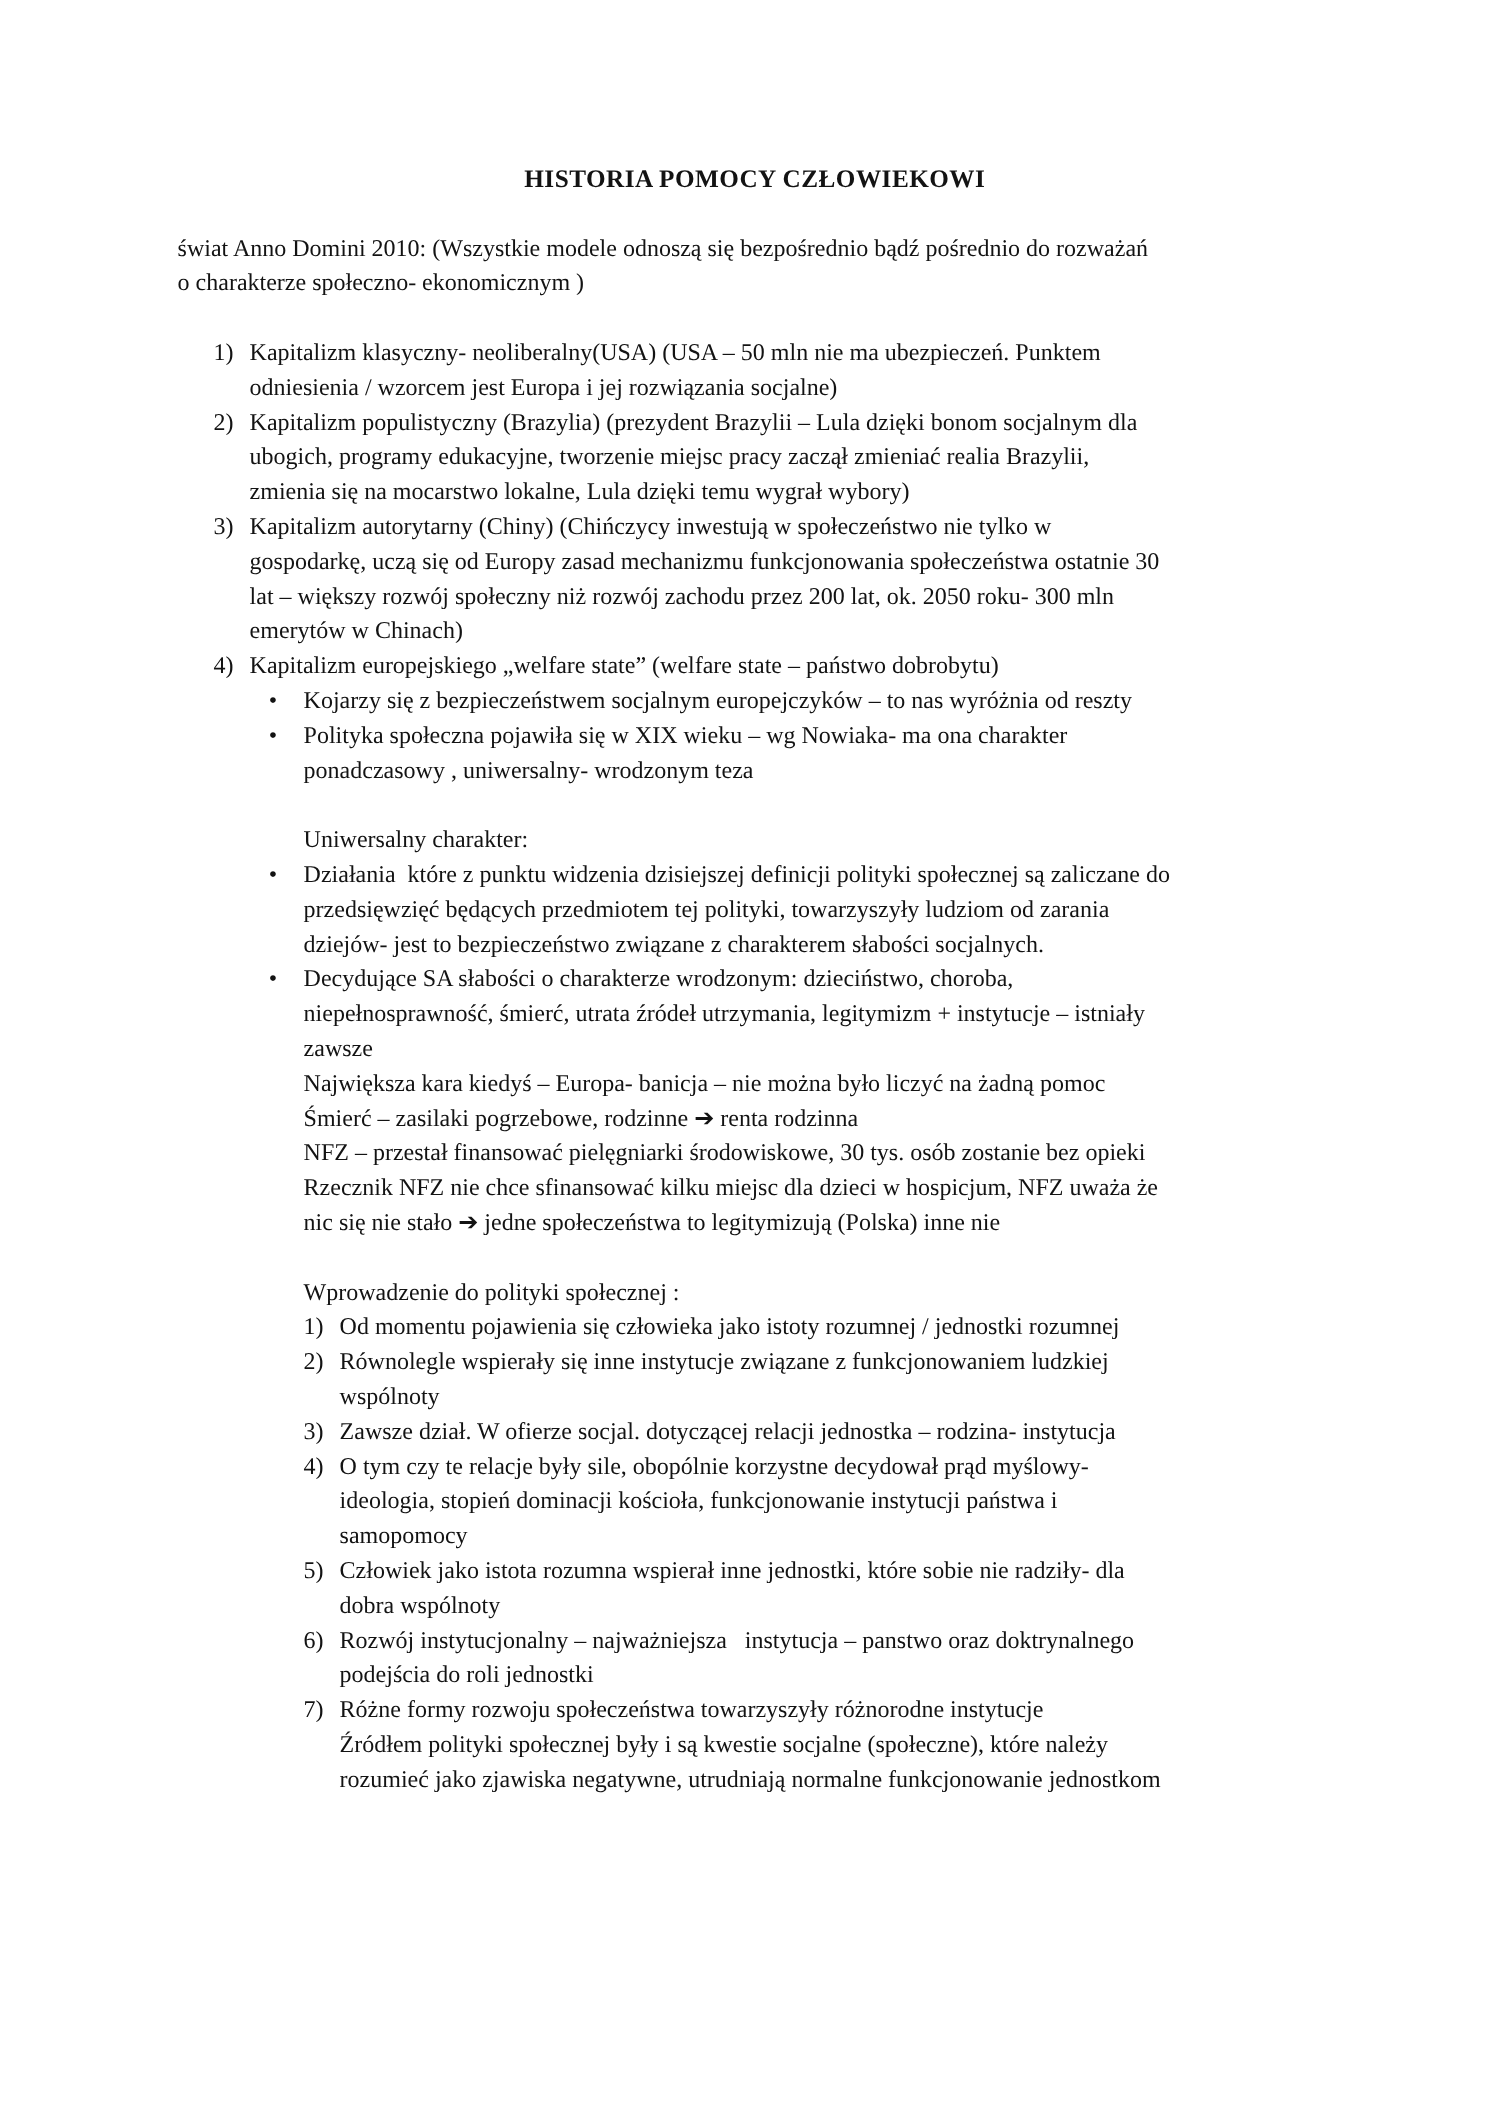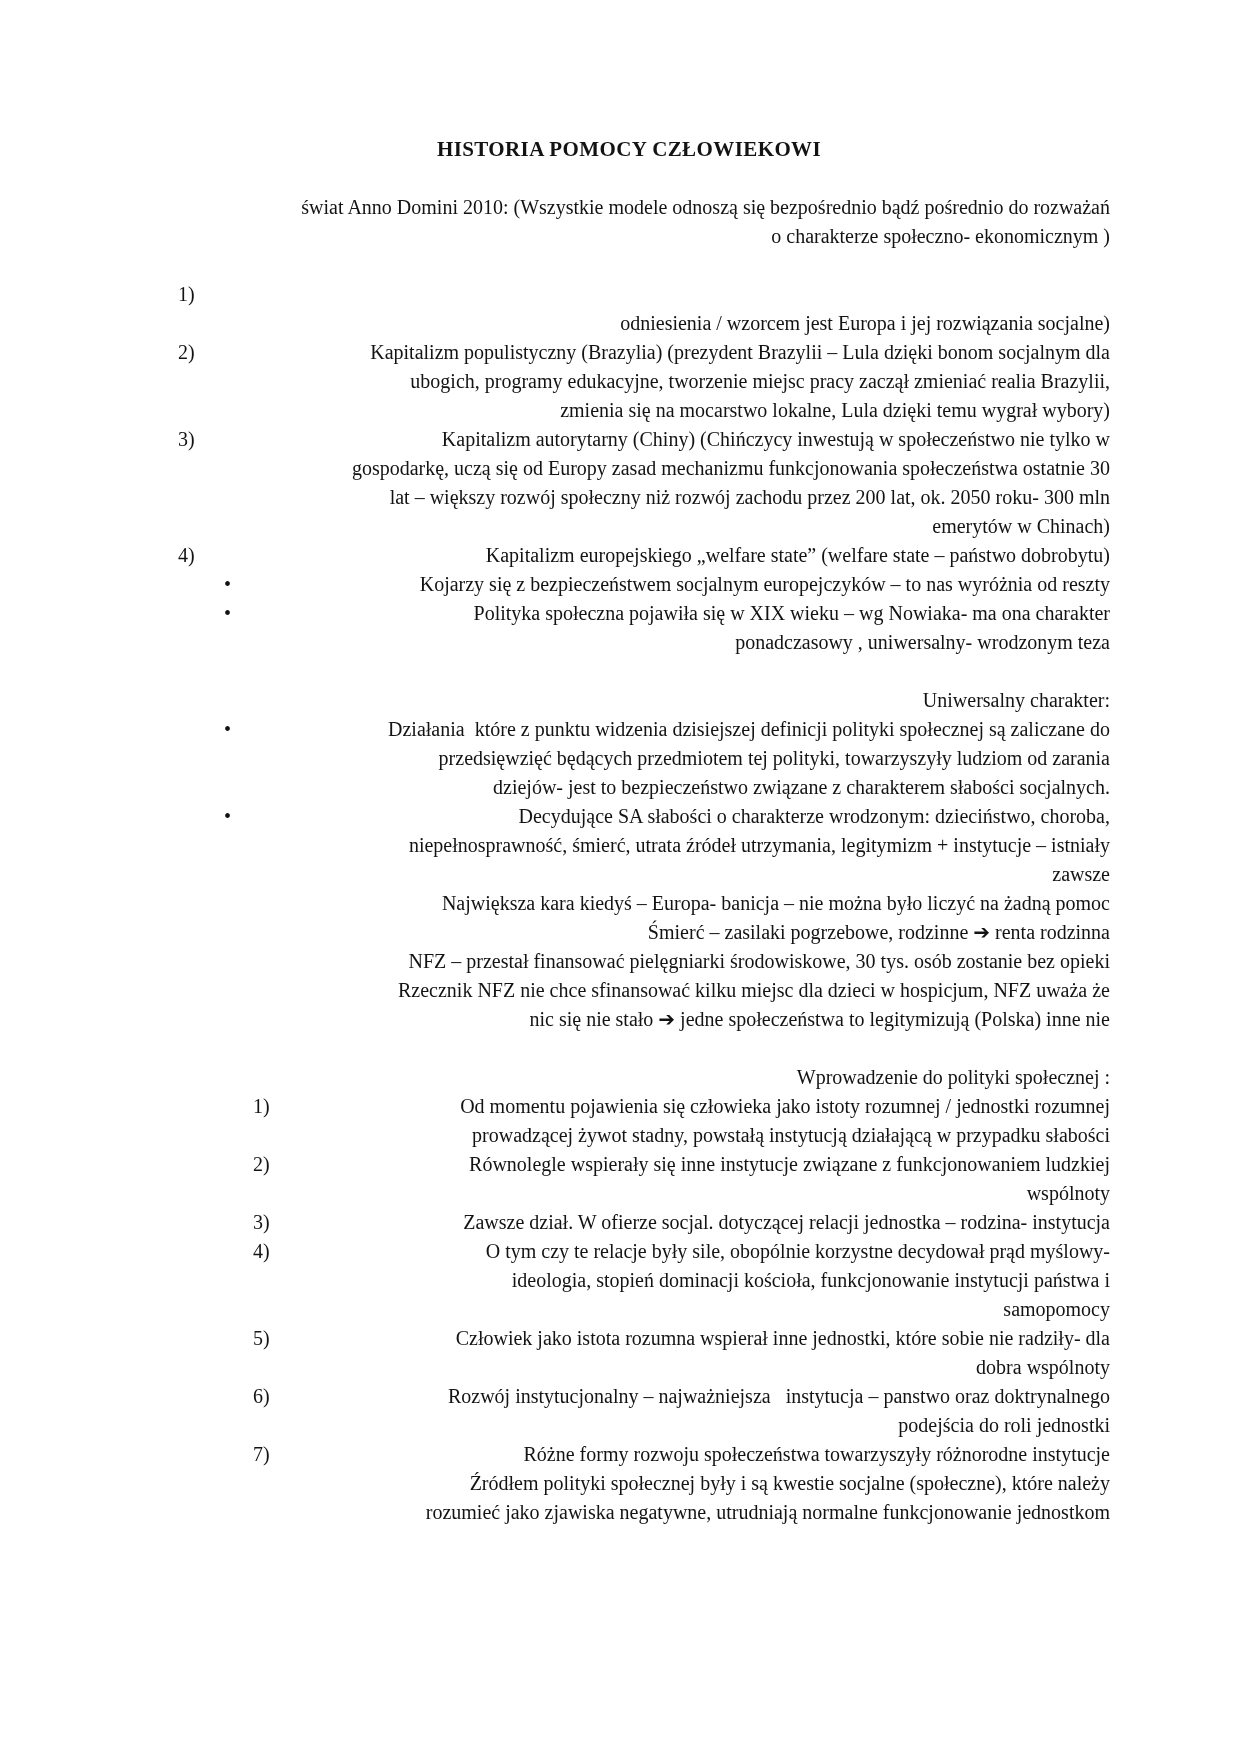--- a/index.html
+++ b/index.html
@@ -22,21 +22,20 @@
     font-weight:700;
     font-size:21px;
     letter-spacing:.4px;
     white-space:pre;
   }
   .line{
     position:relative;
     height:29px;line-height:29px;
     font-size:20px;
     white-space:pre;
-    text-align:right;
   }
   .i0{padding-left:0;}
   .i1{padding-left:60px;}
   .i2{padding-left:105px;}
   .i3{padding-left:135px;}
   .marker{position:absolute;top:0;}
   .i1 > .marker{left:30px;}
   .i2 > .marker{left:76px;}
   .i3 > .marker{left:105px;}
   .blank{height:29px;}
@@ -49,21 +48,21 @@
   <div class="title-line">HISTORIA POMOCY CZŁOWIEKOWI</div>
   <div class="line blank"></div>
 
   <div>
     <div class="line i0"><span>świat Anno Domini 2010: (Wszystkie modele odnoszą się bezpośrednio bądź pośrednio do rozważań</span></div>
     <div class="line i0"><span>o charakterze społeczno- ekonomicznym )</span></div>
   </div>
   <div class="line blank"></div>
 
   <div>
-    <div class="line i1"><span class="marker">1)</span></div>
+    <div class="line i1"><span class="marker">1)</span><span>Kapitalizm klasyczny- neoliberalny(USA) (USA – 50 mln nie ma ubezpieczeń. Punktem</span></div>
     <div class="line i1"><span>odniesienia / wzorcem jest Europa i jej rozwiązania socjalne)</span></div>
   </div>
   <div>
     <div class="line i1"><span class="marker">2)</span><span>Kapitalizm populistyczny (Brazylia) (prezydent Brazylii – Lula dzięki bonom socjalnym dla</span></div>
     <div class="line i1"><span>ubogich, programy edukacyjne, tworzenie miejsc pracy zaczął zmieniać realia Brazylii,</span></div>
     <div class="line i1"><span>zmienia się na mocarstwo lokalne, Lula dzięki temu wygrał wybory)</span></div>
   </div>
   <div>
     <div class="line i1"><span class="marker">3)</span><span>Kapitalizm autorytarny (Chiny) (Chińczycy inwestują w społeczeństwo nie tylko w</span></div>
     <div class="line i1"><span>gospodarkę, uczą się od Europy zasad mechanizmu funkcjonowania społeczeństwa ostatnie 30</span></div>
@@ -102,21 +101,20 @@
     <div class="line i2"><span>NFZ – przestał finansować pielęgniarki środowiskowe, 30 tys. osób zostanie bez opieki</span></div>
     <div class="line i2"><span>Rzecznik NFZ nie chce sfinansować kilku miejsc dla dzieci w hospicjum, NFZ uważa że</span></div>
     <div class="line i2"><span>nic się nie stało ➔ jedne społeczeństwa to legitymizują (Polska) inne nie</span></div>
   </div>
   <div class="line blank"></div>
 
   <div class="line i2"><span>Wprowadzenie do polityki społecznej :</span></div>
 
   <div>
     <div class="line i3"><span class="marker">1)</span><span>Od momentu pojawienia się człowieka jako istoty rozumnej / jednostki rozumnej</span></div>
-    <div class="line i3"><span>prowadzącej żywot stadny, powstałą instytucją działającą w przypadku słabości</span></div>
   </div>
   <div>
     <div class="line i3"><span class="marker">2)</span><span>Równolegle wspierały się inne instytucje związane z funkcjonowaniem ludzkiej</span></div>
     <div class="line i3"><span>wspólnoty</span></div>
   </div>
   <div>
     <div class="line i3"><span class="marker">3)</span><span>Zawsze dział. W ofierze socjal. dotyczącej relacji jednostka – rodzina- instytucja</span></div>
   </div>
   <div>
     <div class="line i3"><span class="marker">4)</span><span>O tym czy te relacje były sile, obopólnie korzystne decydował prąd myślowy-</span></div>

